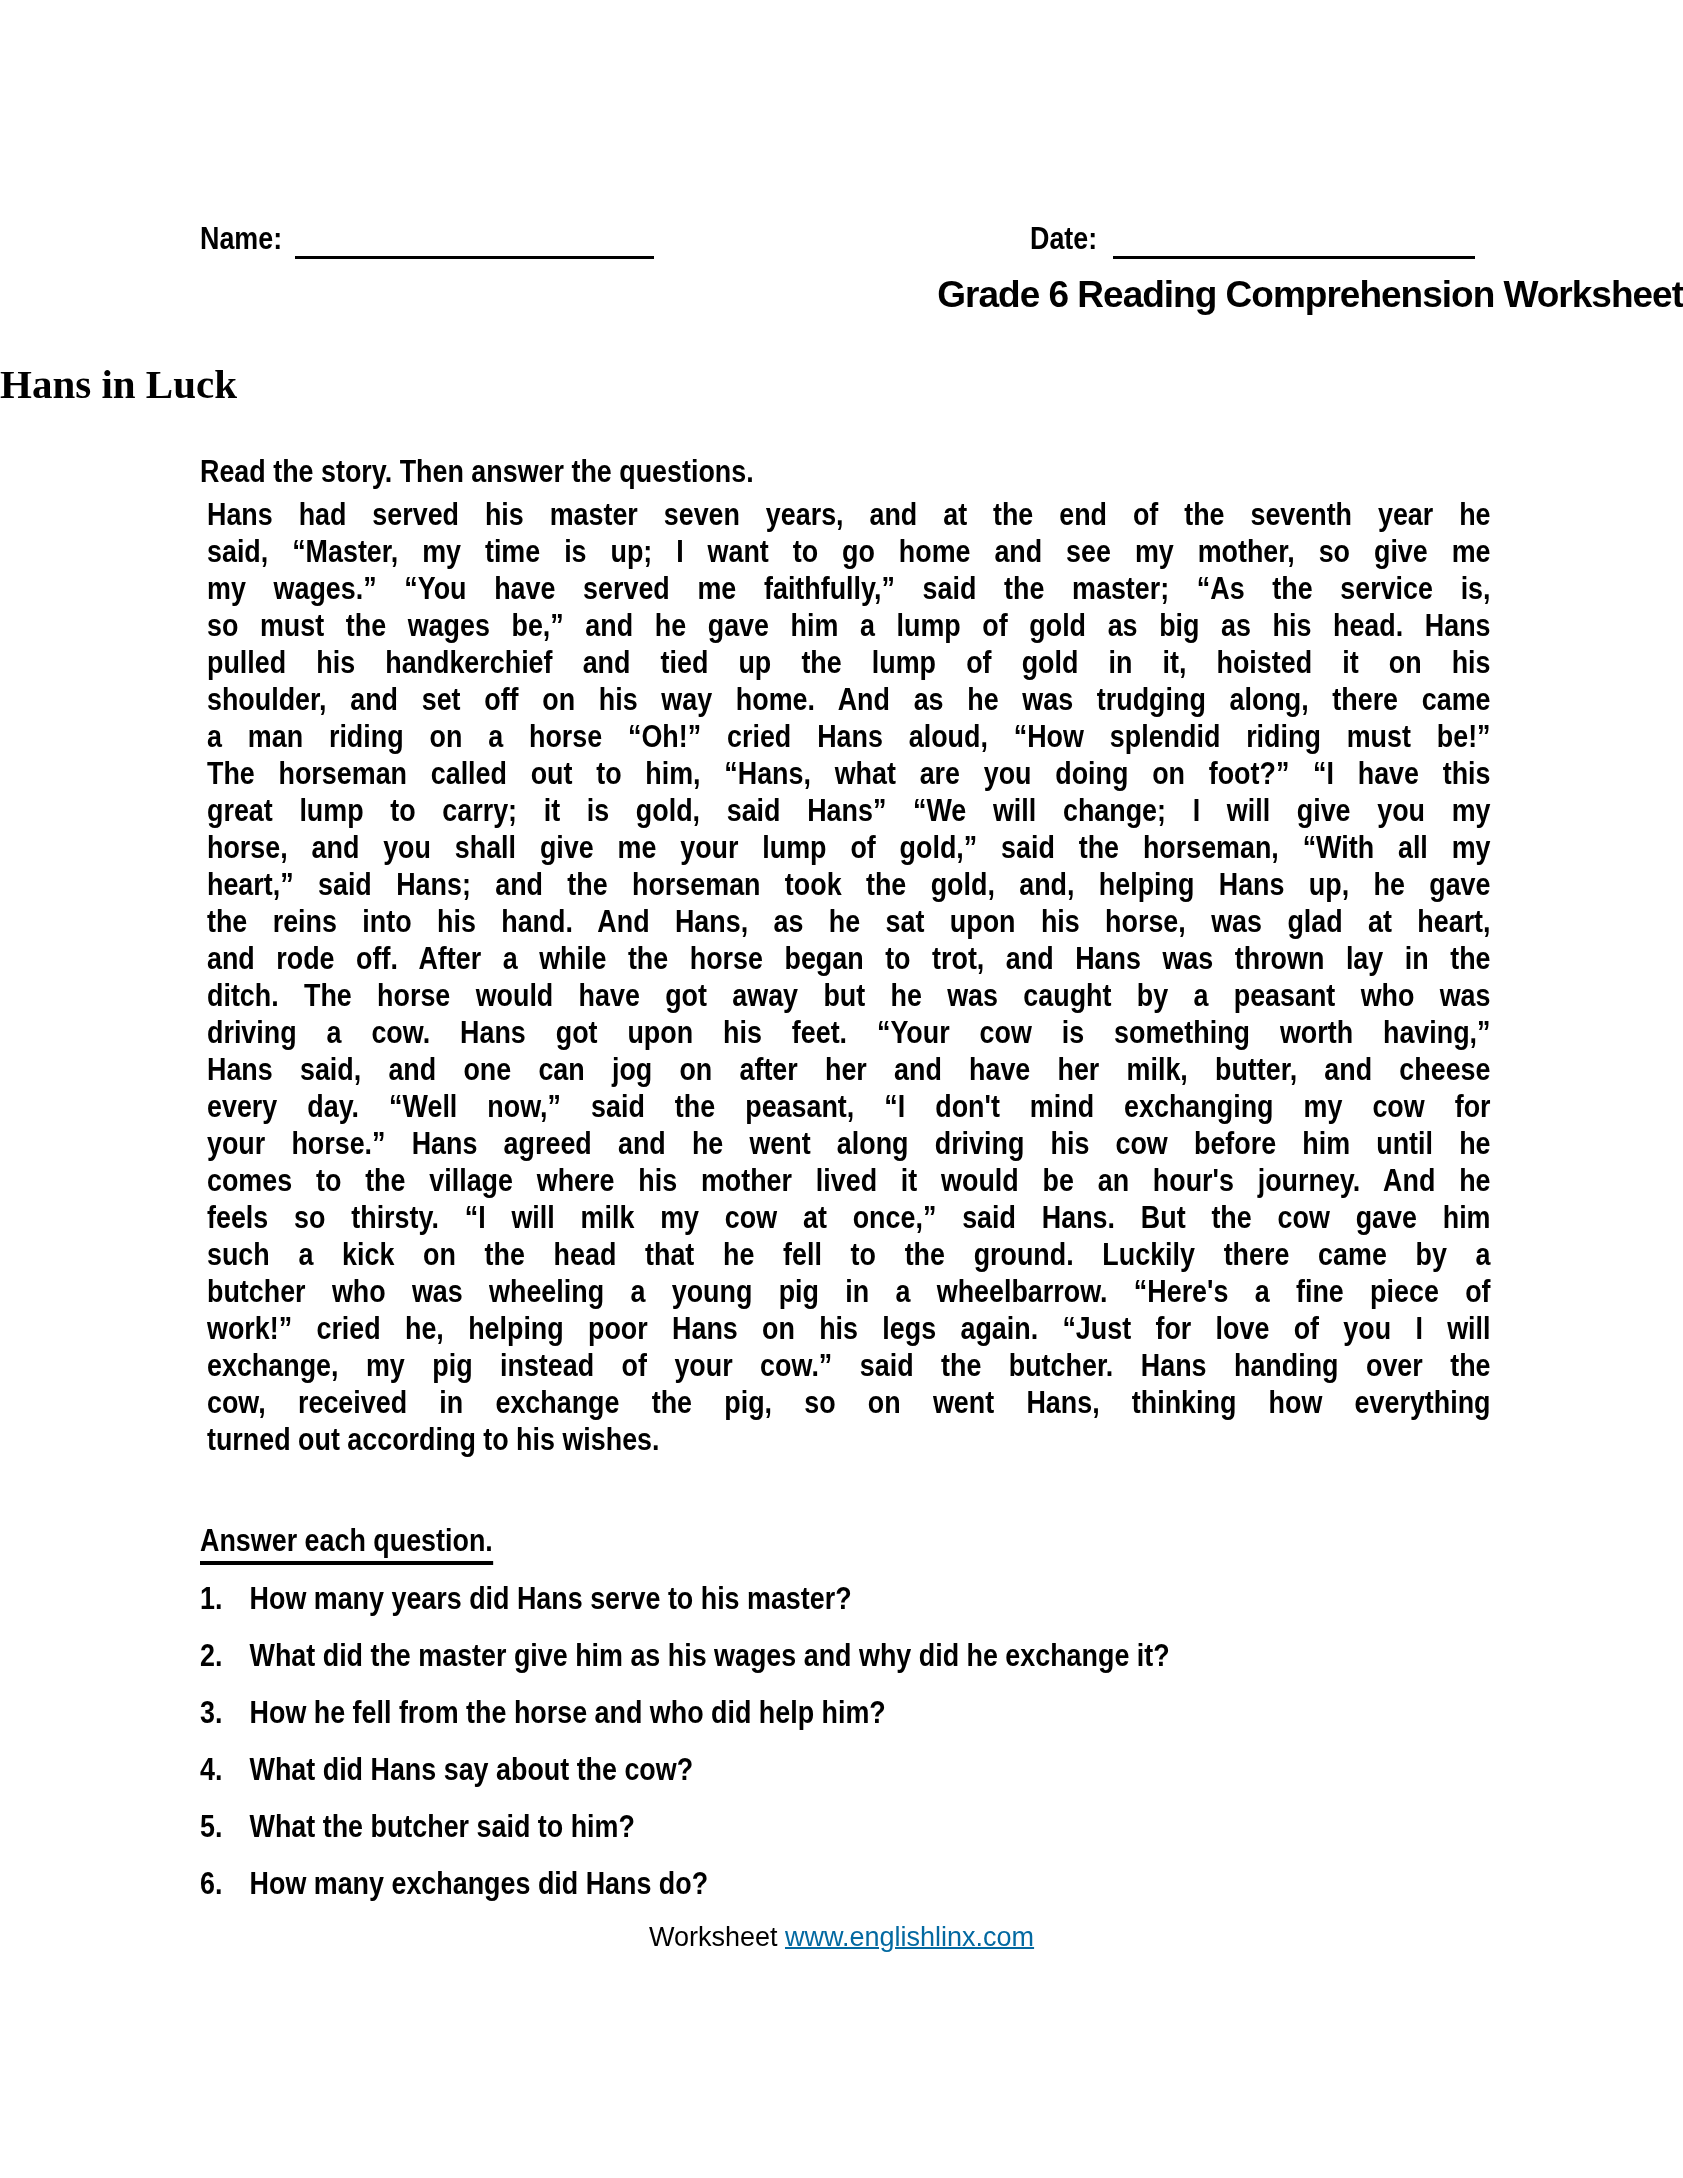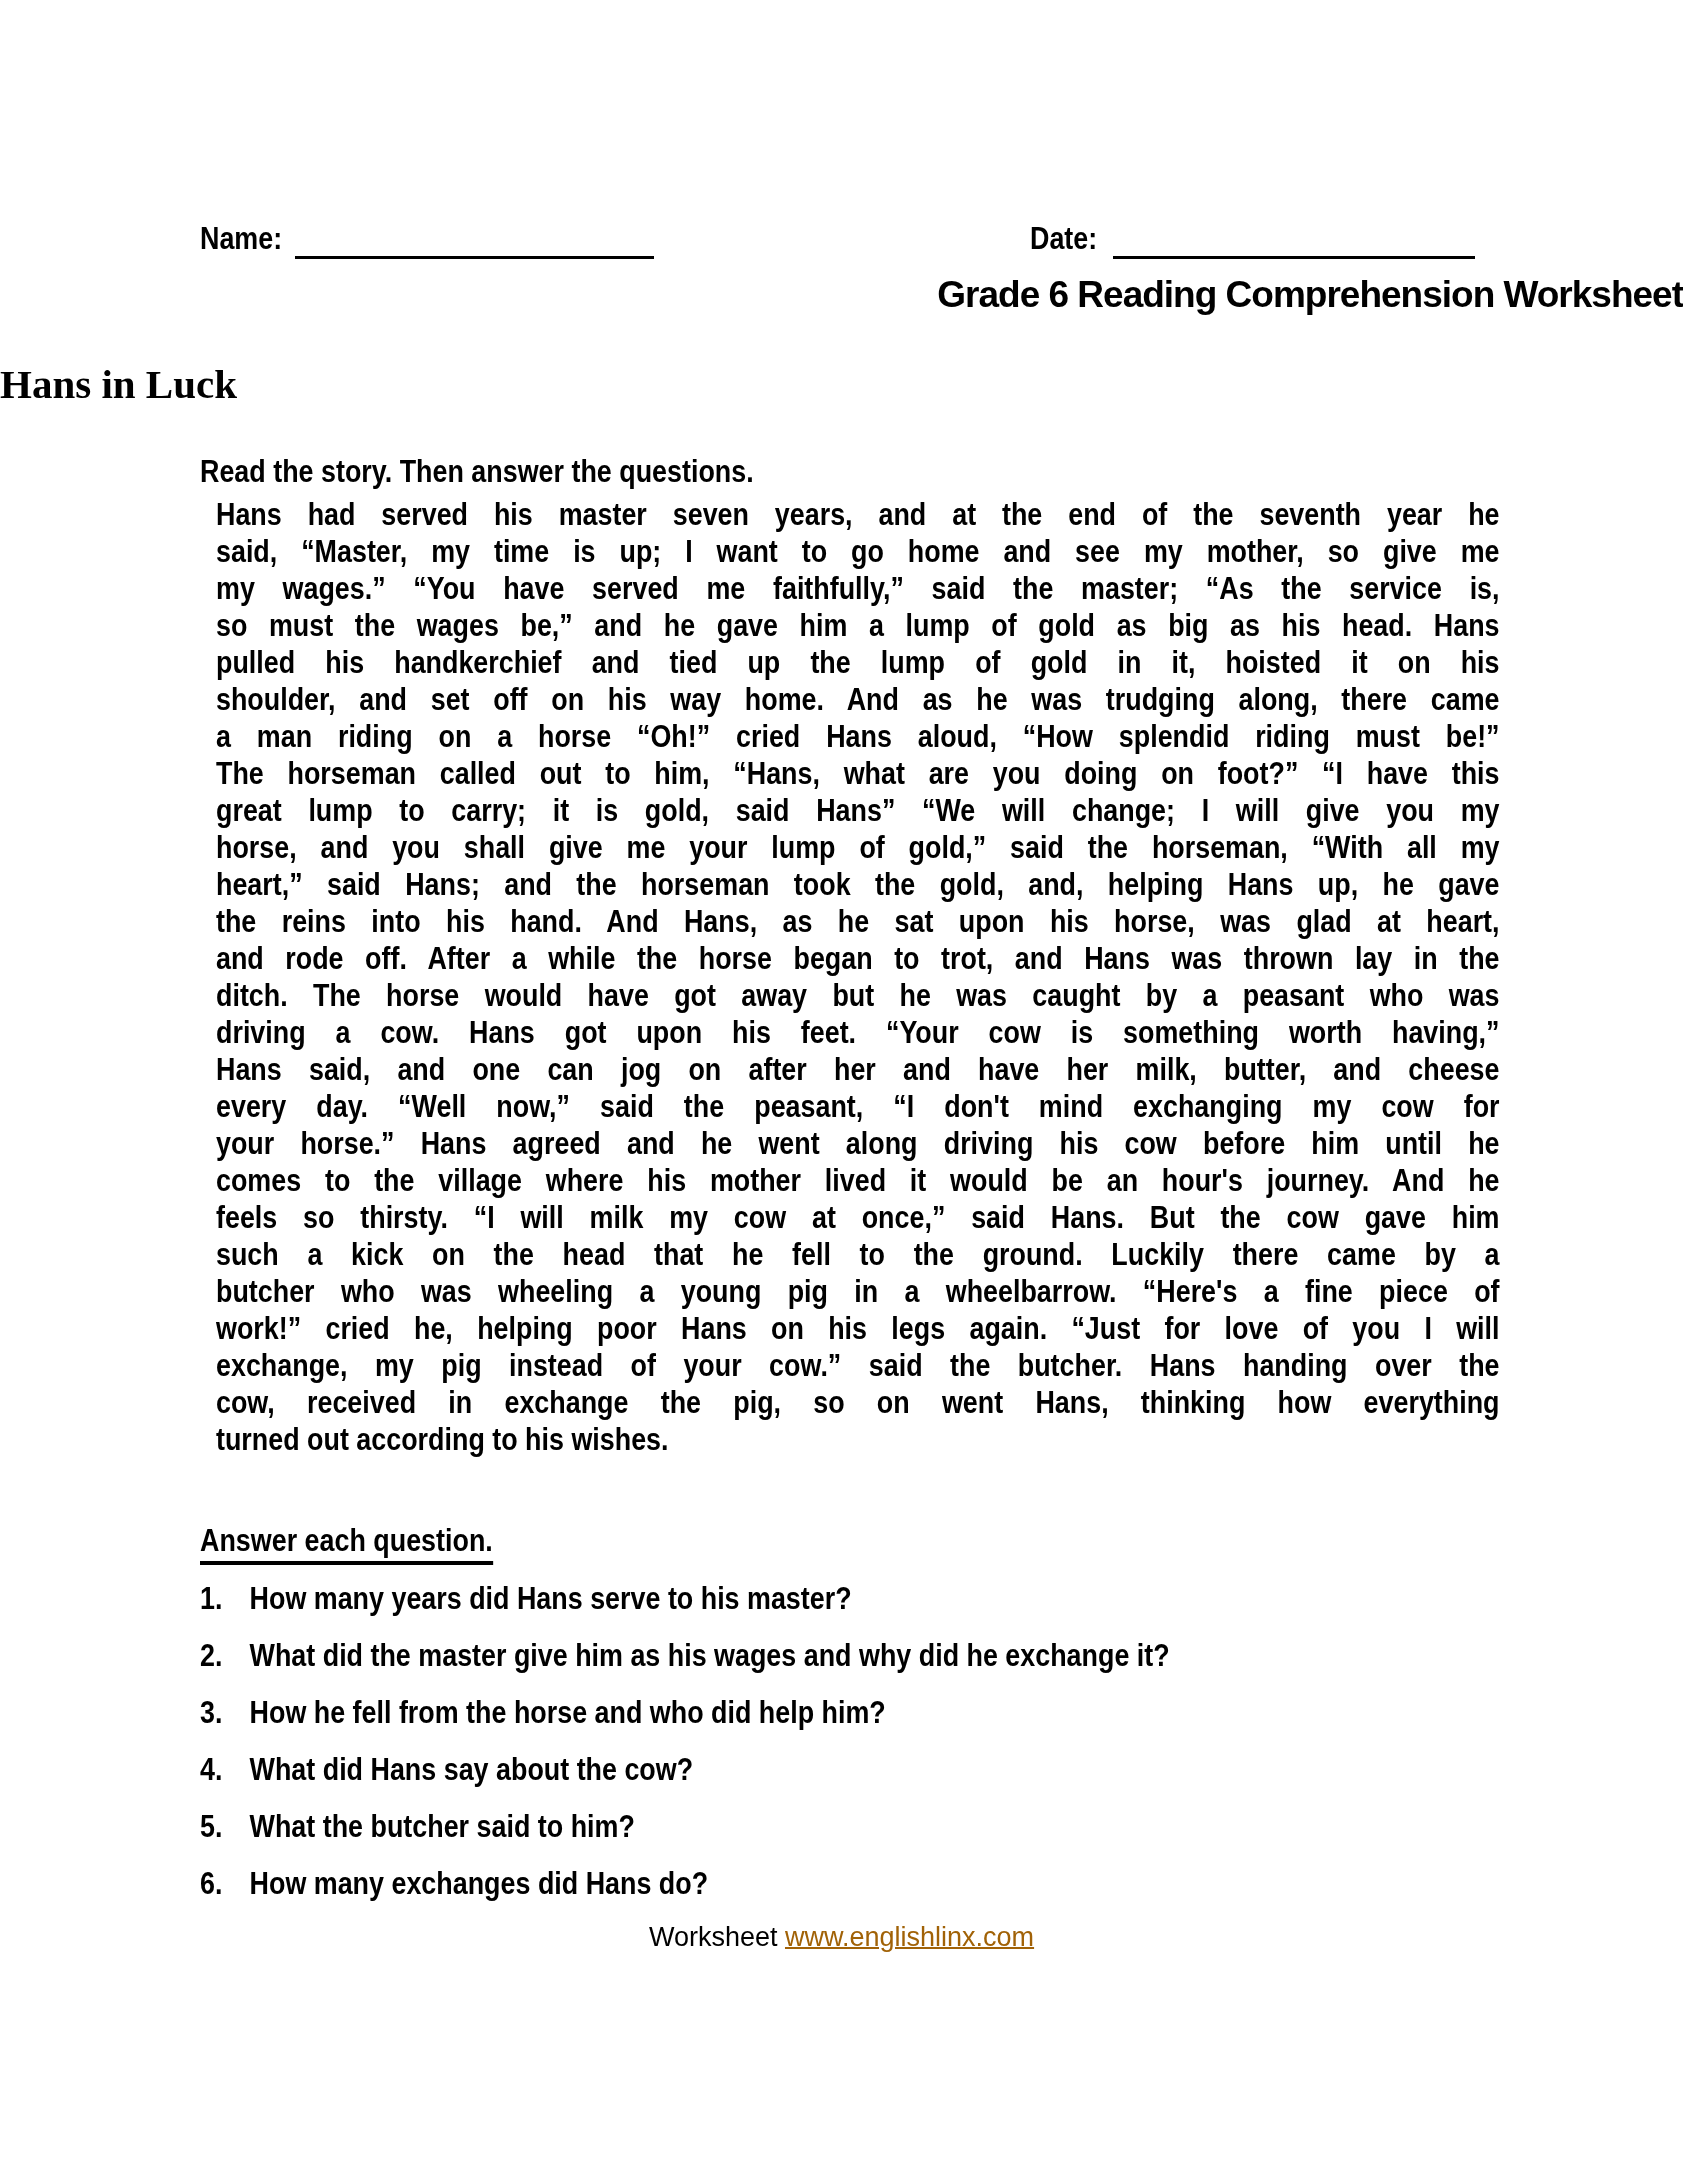--- a/index.html
+++ b/index.html
@@ -37,21 +37,21 @@
     position:absolute; left:0; top:362px; width:1683px;
     font-family:"Liberation Serif", serif;
     font-size:41px; font-weight:bold; line-height:44px;
   }
   .instructions {
     position:absolute; left:200px; top:453px;
     font-size:32px; font-weight:bold; line-height:37px;
     white-space:nowrap;
   }
   .story {
-    position:absolute; left:216px; top:496px; width:1283px;
+    position:absolute; left:207px; top:496px; width:1283px;
   }
   .story-inner {
     width:1528px;
     transform:scaleX(0.84);
     transform-origin:0 0;
     font-size:32px; font-weight:bold; line-height:37px;
   }
   .story-line {
     text-align:justify;
     text-align-last:justify;
@@ -79,21 +79,21 @@
     margin-bottom:20px;
     white-space:nowrap;
   }
   .q-num { flex:0 0 59px; }
   .copyright {
     position:absolute; left:0; top:1921px; width:1683px;
     text-align:center;
     font-size:27px; font-weight:normal; line-height:32px;
   }
   .copyright a {
-    color:#a16207;
+    color:#0369a1;
     text-decoration:underline;
     text-decoration-thickness:2px;
     cursor:pointer;
   }
 </style>
 </head>
 <body>
 
 <div class="page">
 

